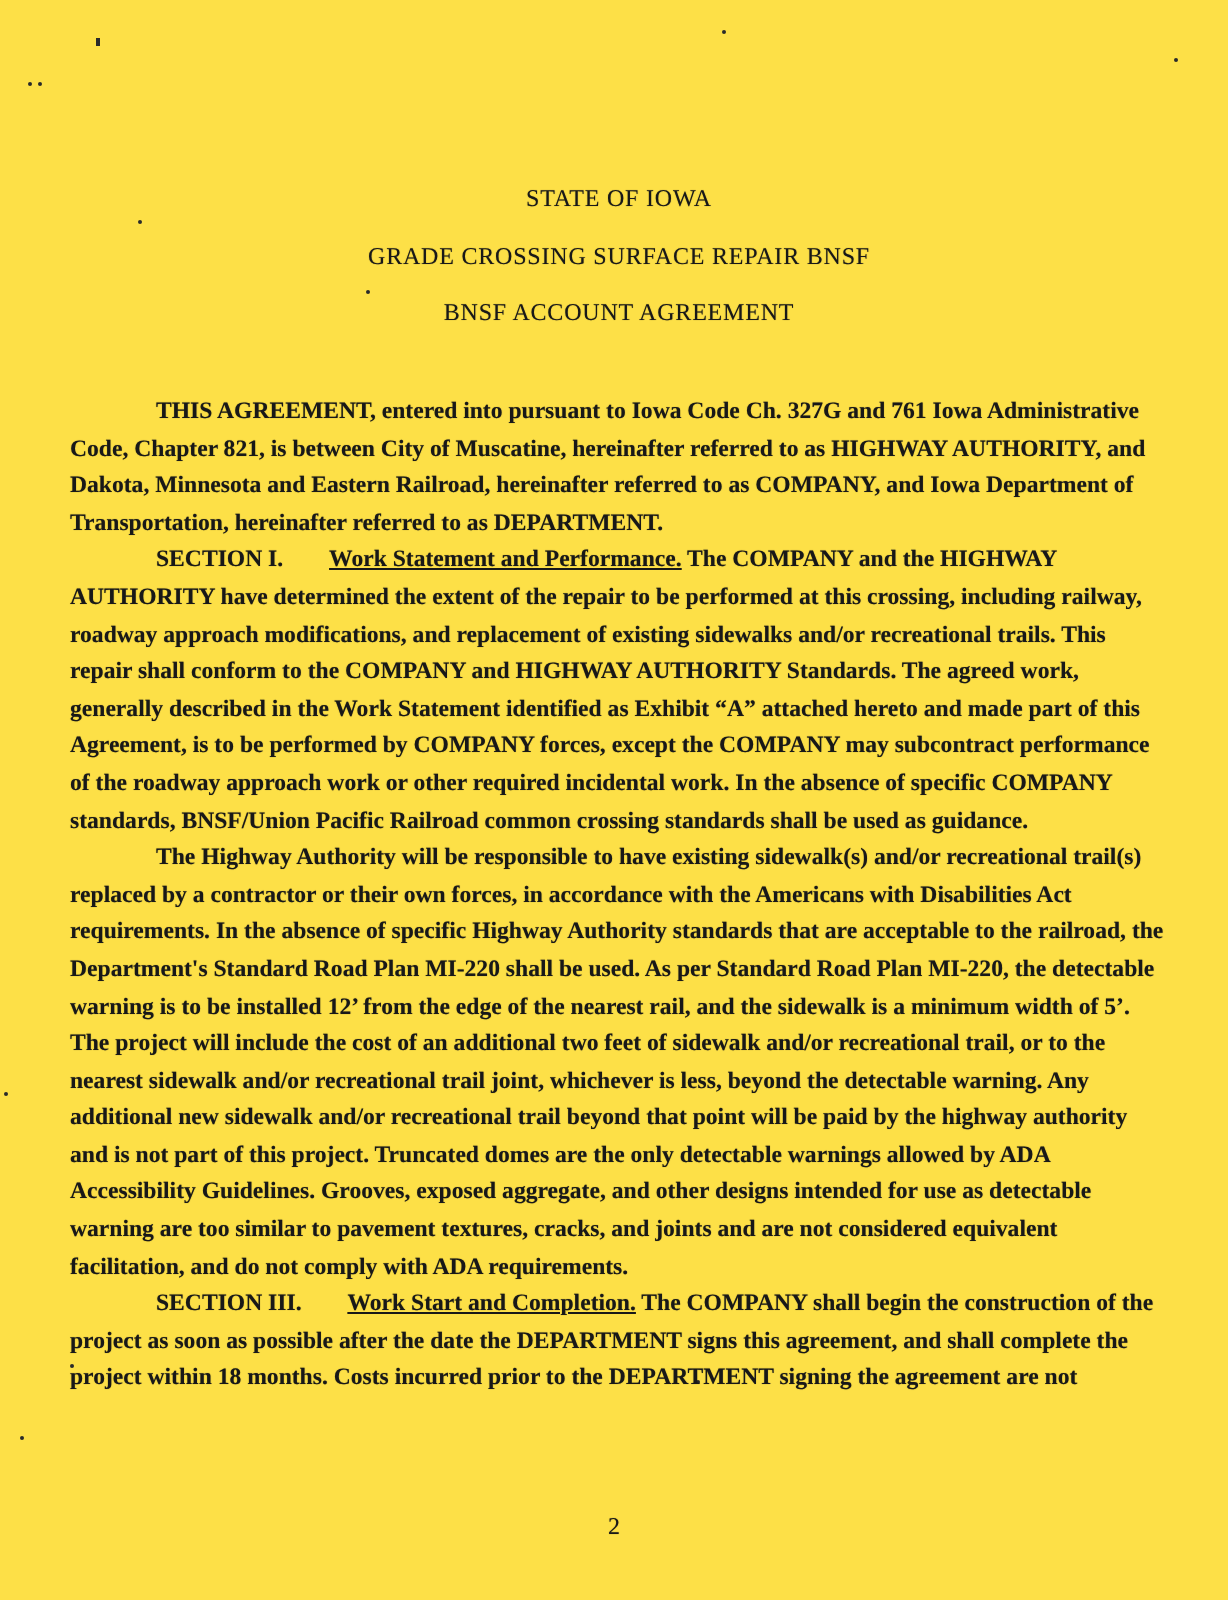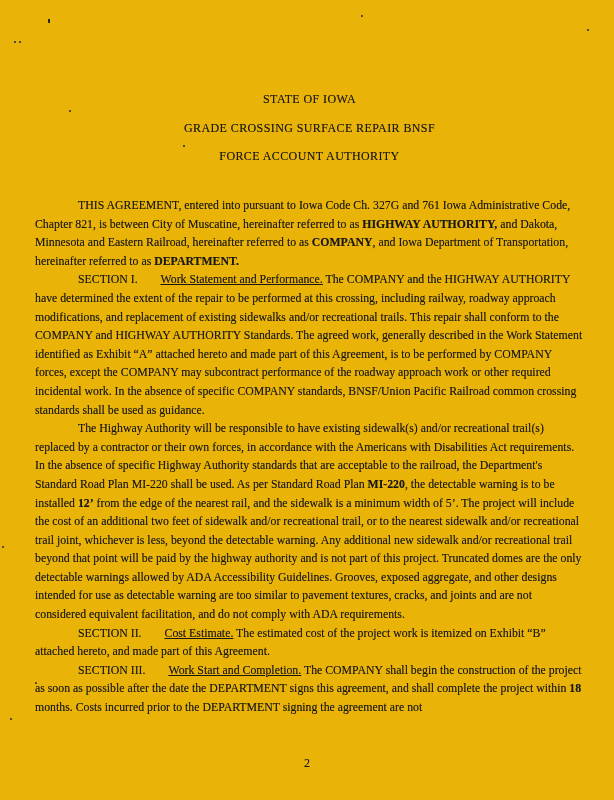--- a/index.html
+++ b/index.html
@@ -4,21 +4,21 @@
 <style>
   html, body {
     margin: 0;
     padding: 0;
     background: #ffffff;
   }
   .page {
     position: relative;
     width: 614px;
     height: 800px;
-    background: #eab308;
+    background: #fde047;
     overflow: hidden;
     font-family: "Liberation Serif", serif;
     color: #181818;
     text-shadow: 0 0 0.55px rgba(20,20,20,0.45);
   }
   .doc-header {
     position: absolute;
     top: 85px;
     left: 35px;
     width: 549px;
@@ -34,21 +34,21 @@
     left: 35px;
     width: 549px;
     font-size: 11.8px;
     line-height: 18.6px;
     text-align: left;
   }
   .doc-body p {
     margin: 0;
     text-indent: 43px;
   }
-  .seg { white-space: normal; }
+  .seg { white-space: normal; font-weight: bold; }
   .b { font-weight: bold; }
   .u { text-decoration: underline; margin-left: 20px; }
   .page-number {
     position: absolute;
     top: 756px;
     left: 0;
     width: 614px;
     text-align: center;
     font-size: 12px;
   }
@@ -71,26 +71,25 @@
   <div class="speck" style="left:69px; top:110px; width:2px; height:2px;"></div>
   <div class="speck" style="left:183px; top:145px; width:2px; height:2px;"></div>
   <div class="speck" style="left:2px; top:546px; width:2px; height:2px;"></div>
   <div class="speck" style="left:348px; top:690px; width:2px; height:2px;"></div>
   <div class="speck" style="left:35px; top:682px; width:2px; height:2px;"></div>
   <div class="speck" style="left:10px; top:718px; width:2px; height:2px;"></div>
 
   <div class="doc-header">
     <div>STATE OF IOWA</div>
     <div>GRADE CROSSING SURFACE REPAIR BNSF</div>
-    <div>FORCE ACCOUNT AUTHORITY</div>
+    <div>BNSF ACCOUNT AGREEMENT</div>
   </div>
 
   <div class="doc-body">
       <p><span class="seg">THIS AGREEMENT, entered into pursuant to Iowa Code Ch. 327G and 761 Iowa Administrative Code, Chapter 821, is between City of Muscatine, hereinafter referred to as </span><span class="seg b">HIGHWAY AUTHORITY,</span><span class="seg"> and Dakota, Minnesota and Eastern Railroad, hereinafter referred to as </span><span class="seg b">COMPANY</span><span class="seg">, and Iowa Department of Transportation, hereinafter referred to as </span><span class="seg b">DEPARTMENT.</span></p>
       <p><span class="seg">SECTION I.  </span><span class="seg u">Work Statement and Performance.</span><span class="seg">  The COMPANY and the HIGHWAY AUTHORITY have determined the extent of the repair to be performed at this crossing, including railway, roadway approach modifications, and replacement of existing sidewalks and/or recreational trails.  This repair shall conform to the COMPANY and HIGHWAY AUTHORITY Standards.  The agreed work, generally described in the Work Statement identified as Exhibit “A” attached hereto and made part of this Agreement, is to be performed by COMPANY forces, except the COMPANY may subcontract performance of the roadway approach work or other required incidental work.  In the absence of specific COMPANY standards, BNSF/Union Pacific Railroad common crossing standards shall be used as guidance.</span></p>
       <p><span class="seg">The Highway Authority will be responsible to have existing sidewalk(s) and/or recreational trail(s) replaced by a contractor or their own forces, in accordance with the Americans with Disabilities Act requirements.  In the absence of specific Highway Authority standards that are acceptable to the railroad, the Department's Standard Road Plan MI-220 shall be used.  As per Standard Road Plan </span><span class="seg b">MI-220</span><span class="seg">, the detectable warning is to be installed </span><span class="seg b">12’</span><span class="seg"> from the edge of the nearest rail, and the sidewalk is a minimum width of 5’.  The project will include the cost of an additional two feet of sidewalk and/or recreational trail, or to the nearest sidewalk and/or recreational trail joint, whichever is less, beyond the detectable warning.   Any additional new sidewalk and/or recreational trail beyond that point will be paid by the highway authority and is not part of this project.  Truncated domes are the only detectable warnings allowed by ADA Accessibility Guidelines.  Grooves, exposed aggregate, and other designs intended for use as detectable warning are too similar to pavement textures, cracks, and joints and are not considered equivalent facilitation, and do not comply with ADA requirements.</span></p>
-      <p><span class="seg">SECTION II.  </span><span class="seg u">Cost Estimate.</span><span class="seg">  The estimated cost of the project work is itemized on Exhibit “B” attached hereto, and made part of this Agreement.</span></p>
       <p><span class="seg">SECTION III.  </span><span class="seg u">Work Start and Completion.</span><span class="seg">  The COMPANY shall begin the construction of the project as soon as possible after the date the DEPARTMENT signs this agreement, and shall complete the project within </span><span class="seg b">18</span><span class="seg"> months.  Costs incurred prior to the DEPARTMENT signing the agreement are not</span></p>
     </div>
 
   <div class="page-number">2</div>
 
 </div>
 
 </body></html>

